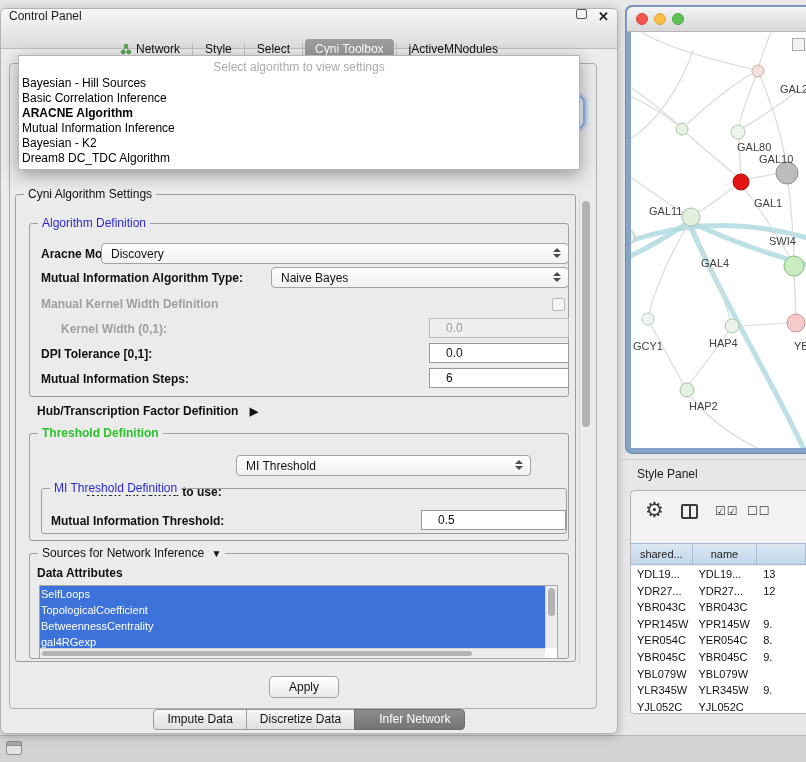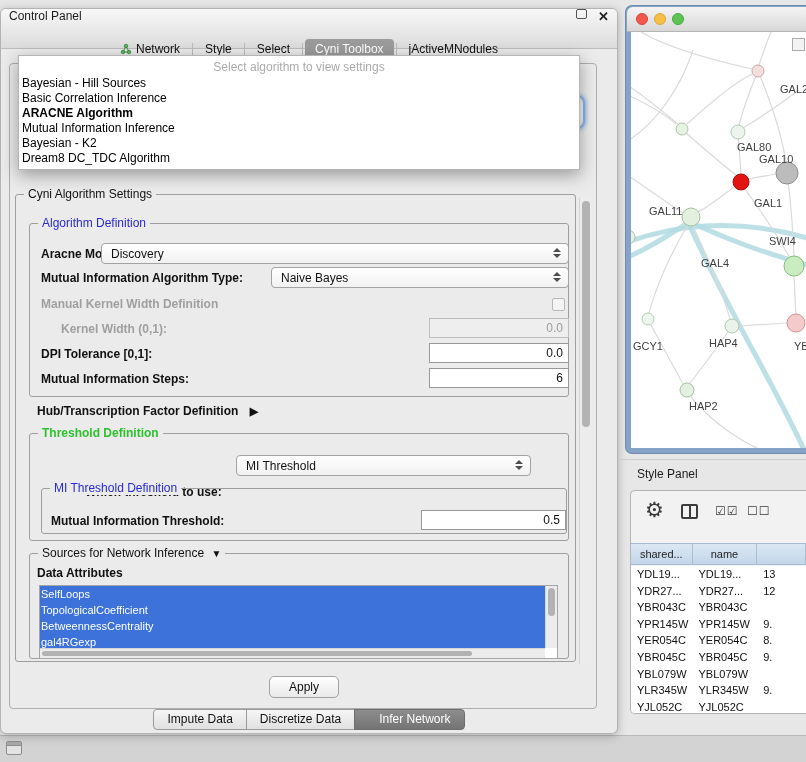--- a/index.html
+++ b/index.html
@@ -29,21 +29,21 @@
   .blabel { position:absolute; font-weight:bold; font-size:12px; white-space:nowrap; }
   .blabel.disabled { color:#9f9f9f; }
 
   
   .combo { position:absolute; height:21px; background:linear-gradient(#ffffff,#f1f1f1); border:1px solid #a3a3a3; border-radius:4px; display:flex; align-items:center; padding:0 22px 0 9px; font-size:12px; }
   .combo .arrows { position:absolute; right:7px; top:4px; width:8px; }
   .combo .arrows::before { content:""; display:block; width:0; height:0; border-left:4px solid transparent; border-right:4px solid transparent; border-bottom:4px solid #4c4c4c; margin-bottom:2px; }
   .combo .arrows::after { content:""; display:block; width:0; height:0; border-left:4px solid transparent; border-right:4px solid transparent; border-top:4px solid #4c4c4c; }
 
   
-  .field { position:absolute; height:20px; background:#fff; border:1px solid #999; font-size:12px; text-align:right; padding:2px 5px 0 0; color:#111; }
+  .field { position:absolute; height:20px; background:#fff; border:1px solid #999; font-size:12px; text-align:left; padding:2px 5px 0 16px; color:#111; }
   .field.disabled { background:#eeeeee; border-color:#bcbcbc; color:#9c9c9c; }
   .checkbox { position:absolute; width:13px; height:13px; background:#f4f4f4; border:1px solid #b8b8b8; border-radius:2px; }
 
   
   .listbox { position:absolute; background:#fff; border:1px solid #a5a5a5; }
   .list-items { position:absolute; left:0; top:0; right:12px; bottom:10px; overflow:hidden; }
   .attr-item { height:16px; line-height:16px; font-size:11px; padding-left:1px; color:#111; }
   .attr-item.selected { background:#3c72d9; color:#fff; }
 
   

